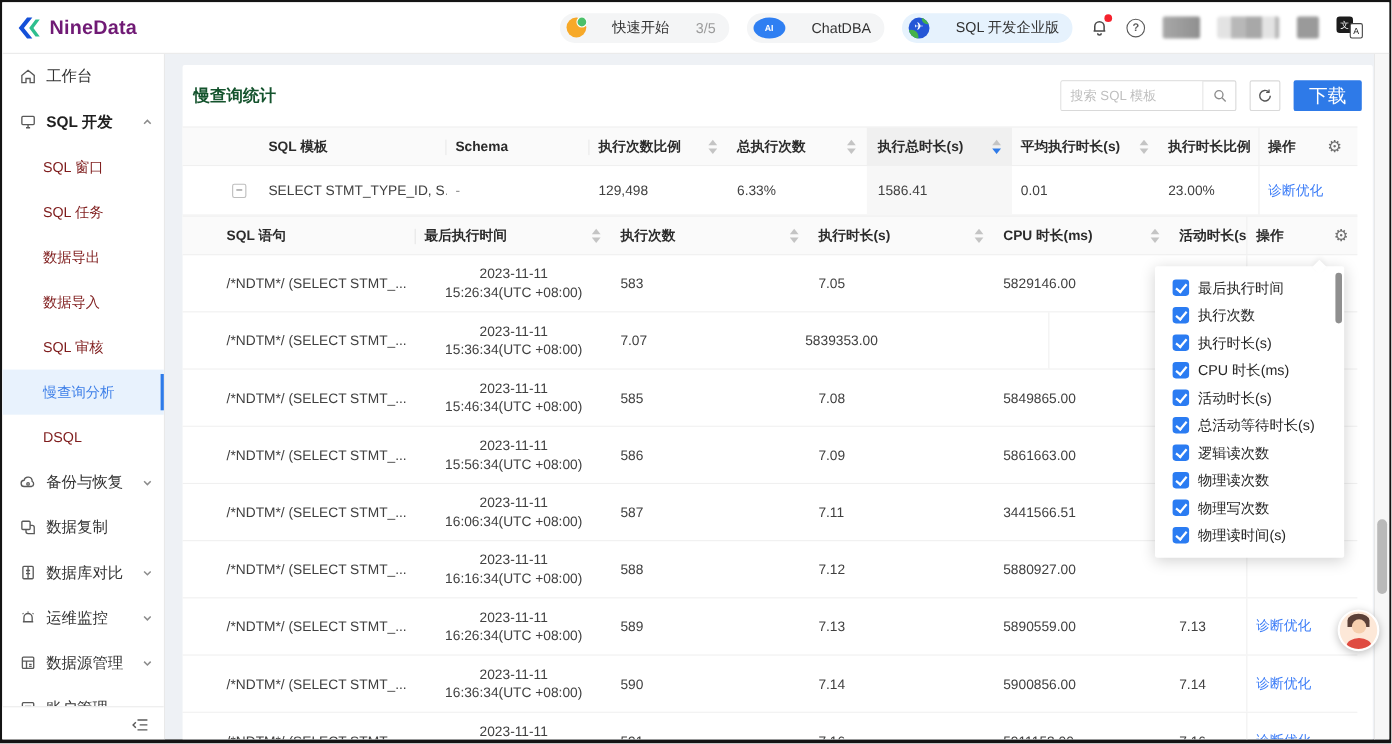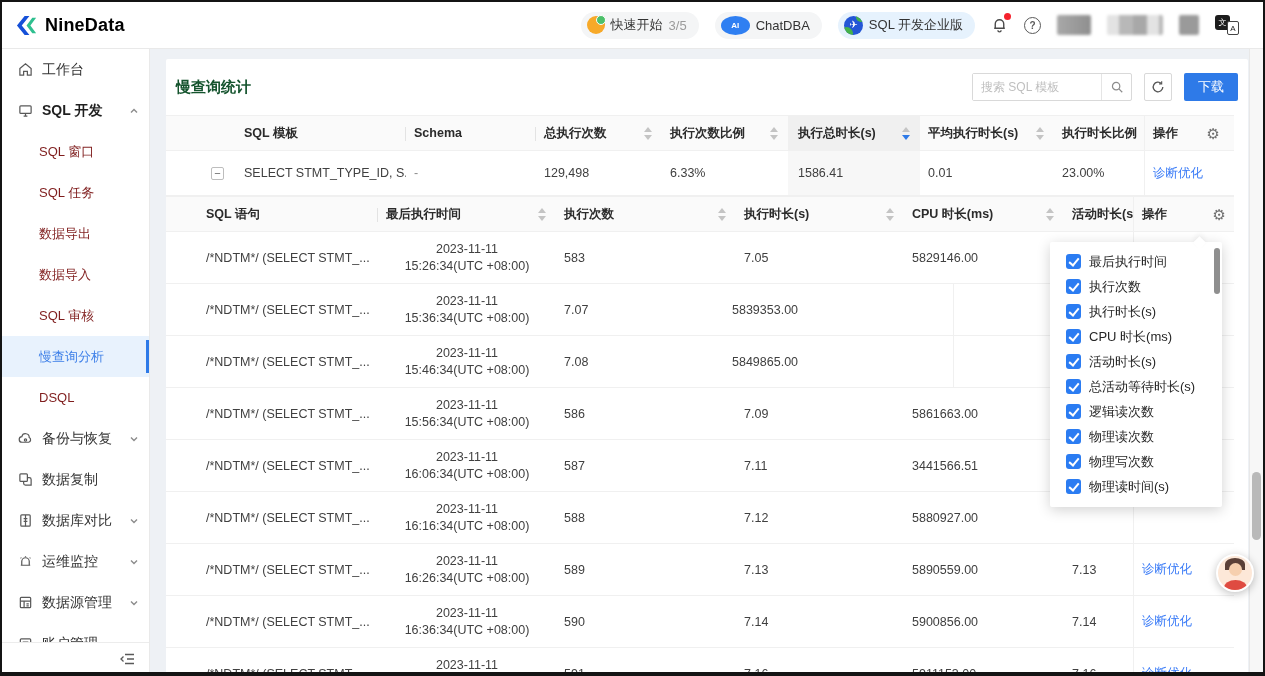--- a/index.html
+++ b/index.html
@@ -4,24 +4,24 @@
 <style>
   * { margin:0; padding:0; box-sizing:border-box; }
   body { font-family:"Liberation Sans","DejaVu Sans",sans-serif; background:#fff; }
   .screen { width:1265px; height:676px; border:2px solid #141414; border-bottom-width:4px;
             overflow:hidden; position:relative; background:#fff; }
 
   
   .topbar { height:47px; border-bottom:1px solid #e9e9e9; display:flex; align-items:center;
             padding:0 24px 0 14px; background:#fff; position:relative; z-index:30; }
   .logo { display:flex; align-items:center; gap:6px; }
-  .logo-name { font-size:18px; font-weight:bold; color:#000000; letter-spacing:.2px; }
+  .logo-name { font-size:18px; font-weight:bold; color:#701a75; letter-spacing:.2px; }
   .tb-right { margin-left:auto; display:flex; align-items:center; gap:16px; }
   .pill { height:27px; border-radius:14px; background:#f4f5f6; display:flex; align-items:center;
-          gap:6px; padding:0 12px 0 6px; font-size:13px; color:#333; white-space:nowrap; }
+          gap:24px; padding:0 12px 0 6px; font-size:13px; color:#333; white-space:nowrap; }
   .pill.blue { background:#e6f2fd; }
   .qs-icon { width:18px; height:18px; border-radius:50%; background:radial-gradient(circle at 35% 60%, #f7a928 60%, #ef8b1f); position:relative; }
   .qs-icon::after { content:""; position:absolute; right:-1px; top:-1px; width:8px; height:8px; border-radius:50%; background:#4cc06a; border:1px solid #fff; }
   .qs-prog { color:#9b9b9b; }
   .ai-icon { width:29px; height:19px; border-radius:50%; background:#2f7ff2; color:#fff;
              font-size:8px; font-weight:bold; display:flex; align-items:center; justify-content:center; position:relative; }
   .ai-icon::after { content:""; position:absolute; bottom:-1px; right:-2px; width:8px; height:8px; border-radius:50%; background:#57d0a4; z-index:-1; }
   .globe-icon { width:19px; height:19px; border-radius:50%; background:#2456d6; position:relative; overflow:hidden;
                 display:flex; align-items:center; justify-content:center; color:#fff; font-size:10px; }
   .globe-icon::before { content:""; position:absolute; left:-4px; bottom:-5px; width:13px; height:13px; border-radius:50%; background:#45b24a; }
@@ -63,21 +63,21 @@
   .card-header { height:56px; display:flex; align-items:center; padding:0 10px; }
   .page-title { font-size:15px; font-weight:bold; color:#14532d; }
   .hdr-controls { margin-left:auto; display:flex; align-items:center; gap:12px; }
   .search-box { display:flex; height:28px; border:1px solid #d9d9d9; border-radius:2px; background:#fff; }
   .search-input { border:0; outline:0; width:128px; padding:0 8px; font-size:12px; color:#333;
                   font-family:"Liberation Sans",sans-serif; }
   .search-input::placeholder { color:#bfbfbf; }
   .search-btn { width:30px; border-left:1px solid #e5e5e5; display:flex; align-items:center; justify-content:center; cursor:pointer; color:#8c8c8c; }
   .refresh-btn { width:28px; height:28px; border:1px solid #d9d9d9; border-radius:2px; background:#fff;
                  display:flex; align-items:center; justify-content:center; cursor:pointer; color:#555; }
-  .download-btn { height:28px; padding:0 14px; background:#2e7ae8; color:#fff; font-size:13px; border:0;
+  .download-btn { height:28px; padding:0 14px; background:#2e7ae8; color:#fff; font-size:17px; border:0;
                   border-radius:2px; cursor:pointer; font-family:"Liberation Sans",sans-serif; }
 
   
   .trow { display:flex; width:1068px; margin:0 auto 0 0; }
   .cell { padding:0 8px; display:flex; align-items:center; font-size:12.5px; color:#404040; overflow:hidden; white-space:nowrap; }
   .hdr .cell { font-weight:600; color:#2b2b2b; font-size:12.5px; }
   .hdr { background:#fafafa; height:36px; border-bottom:1px solid #f0f0f0; border-top:1px solid #f0f0f0; }
   .sorter { margin-left:auto; margin-right:2px; display:flex; flex-direction:column; gap:3px; cursor:pointer; }
   .sorter i { width:0; height:0; border-left:4px solid transparent; border-right:4px solid transparent; display:block; }
   .sorter .up { border-bottom:5px solid #c4c4c4; }
@@ -330,29 +330,29 @@
         </div>
 
         <div class="trow hdr">
           <div class="cell o1"></div>
           <div class="cell o2 divider-r">
               <span>SQL 模板</span>
             </div>
           <div class="cell o3 divider-r">
               <span>Schema</span>
             </div>
+          <div class="cell o5">
+              <span>执行次数比例</span>
+              <span class="sorter">
+                <i class="up"></i>
+                <i class="dn"></i>
+              </span>
+            </div>
           <div class="cell o4">
               <span>总执行次数</span>
-              <span class="sorter">
-                <i class="up"></i>
-                <i class="dn"></i>
-              </span>
-            </div>
-          <div class="cell o5">
-              <span>执行次数比例</span>
               <span class="sorter">
                 <i class="up"></i>
                 <i class="dn"></i>
               </span>
             </div>
           <div class="cell o6 sorted-h">
               <span>执行总时长(s)</span>
               <span class="sorter">
                 <i class="up"></i>
                 <i class="dn on"></i>
@@ -457,20 +457,21 @@
           <div class="cell i7">
               <span class="link"></span>
             </div>
         </div>
         <div class="trow inner-row">
           <div class="cell i1">/*NDTM*/ (SELECT STMT_...</div>
           <div class="cell i2 dt">
               <span>2023-11-11</span>
               <span>15:46:34(UTC +08:00)</span>
             </div>
+          <div class="cell i3">585</div>
           <div class="cell i4">7.08</div>
           <div class="cell i5">5849865.00</div>
           <div class="cell i6"></div>
           <div class="cell i7">
               <span class="link"></span>
             </div>
         </div>
         <div class="trow inner-row">
           <div class="cell i1">/*NDTM*/ (SELECT STMT_...</div>
           <div class="cell i2 dt">

